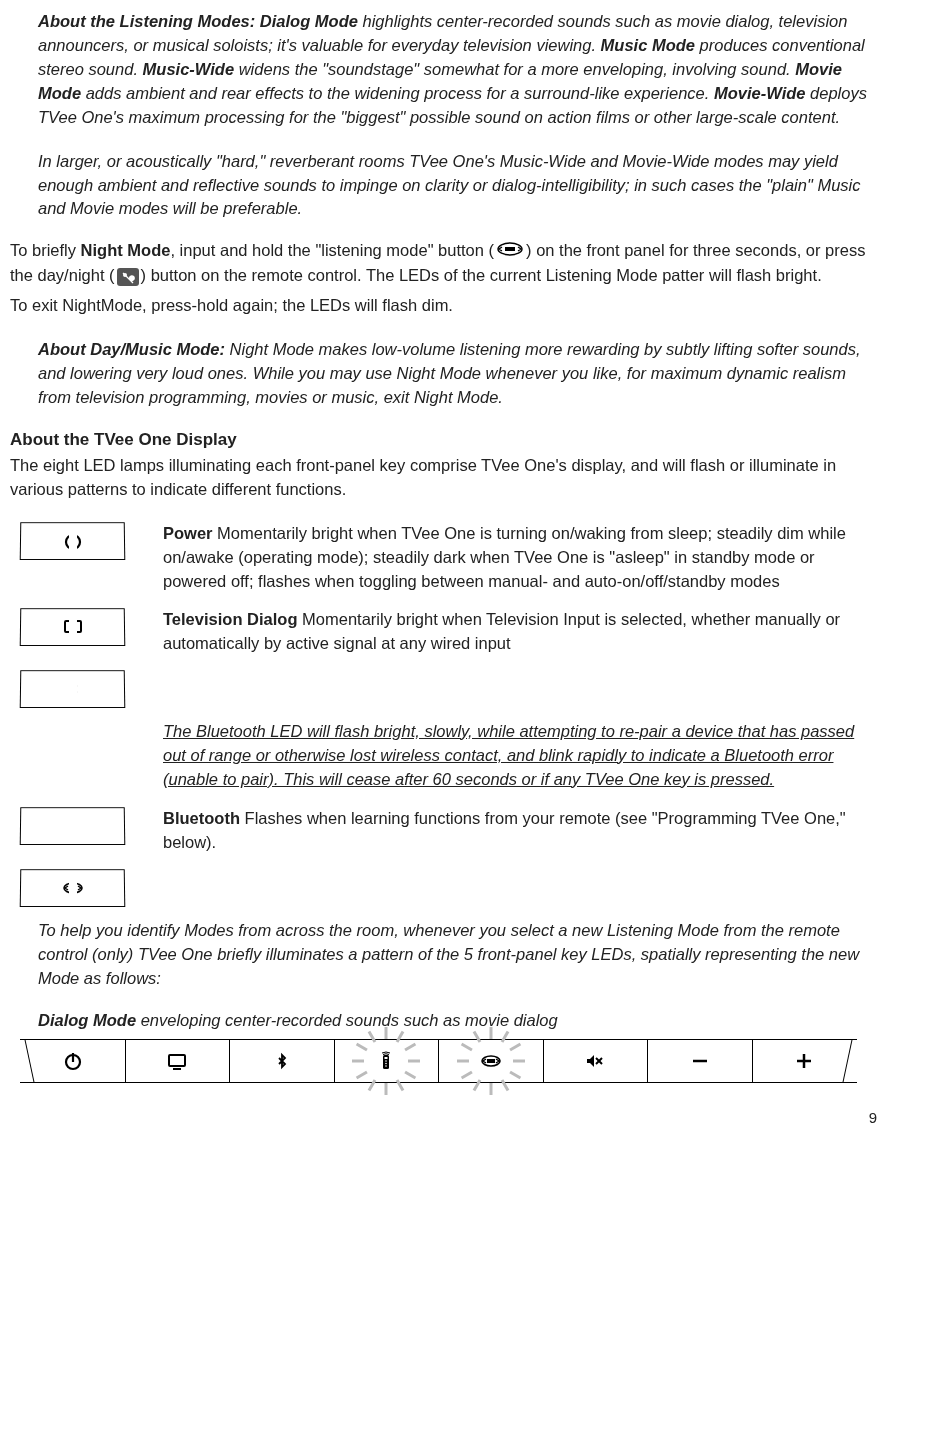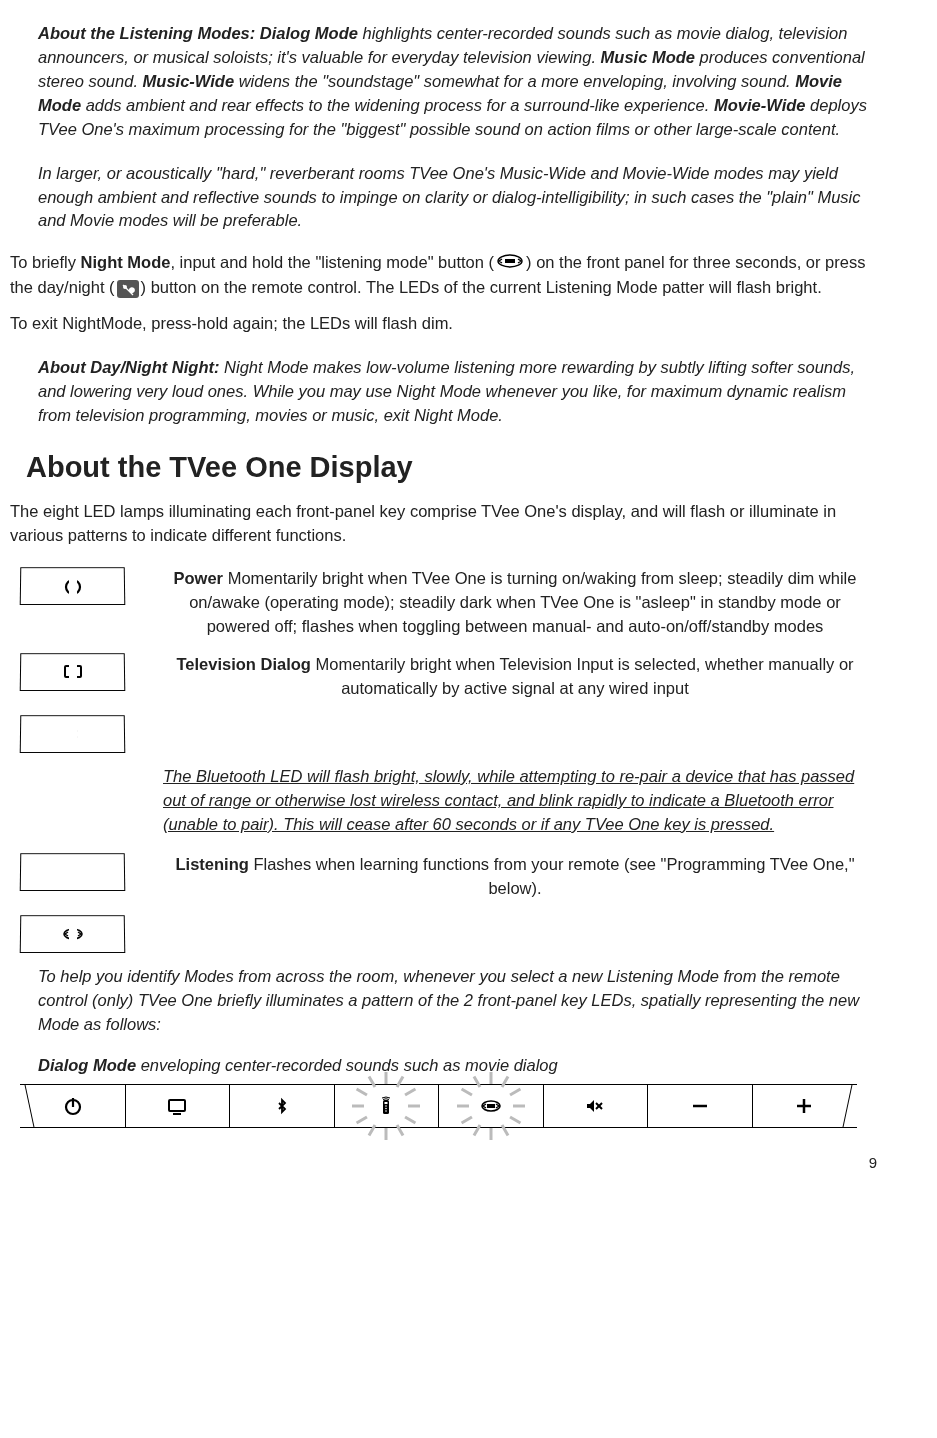--- a/index.html
+++ b/index.html
@@ -13,25 +13,25 @@
     box-sizing: border-box;
   }
   .indent-block {
     margin-left: 28px;
     margin-bottom: 18px;
   }
   .italic { font-style: italic; }
   .bolditalic { font-weight: bold; font-style: italic; }
   .bold { font-weight: bold; }
   h2 {
-    font-size: 29px;
+    font-size: 17px;
     font-weight: bold;
-    margin: 12px 0 2px 16px;
-  }
-  p { margin: 12px 0 6px 0; }
+    margin: 12px 0 2px 0;
+  }
+  p { margin: 0 0 6px 0; }
   .para-space { margin-bottom: 20px; }
 
   .icon-inline {
     display: inline-block;
     vertical-align: middle;
     margin: 0 2px;
   }
   .icon-box-inline {
     display: inline-block;
     width: 22px;
@@ -44,21 +44,20 @@
   }
   .icon-box-inline svg {
     position: absolute;
     top: 1px; left: 2px;
   }
 
   .key-row {
     display: flex;
     align-items: flex-start;
     margin: 14px 0 12px 0;
-    text-align: center;
   }
   .key-button {
     flex: 0 0 105px;
     height: 38px;
     border: 1.5px solid #000;
     display: flex;
     align-items: center;
     justify-content: center;
     margin-right: 38px;
     margin-left: 10px;
@@ -203,21 +202,21 @@
   <span>To briefly </span><span class="bold">Night Mode</span><span>, input and hold the "listening mode" button (</span><span class="icon-inline"><svg width="28" height="16" viewBox="0 0 26 16">
         <use href="#ic-mode-sm"></use>
       </svg></span><span>) on the front panel for three seconds, or press the day/night (</span><span class="icon-box-inline"><svg width="18" height="18" viewBox="0 0 18 18">
         <use href="#ic-daynight"></use>
       </svg></span><span>) button on the remote control. The LEDs of the current Listening Mode patter will flash bright.</span>
 </p>
 <p class="para-space">To exit NightMode, press-hold again; the LEDs will flash dim.</p>
 
 <div class="indent-block italic">
   <p>
-    <span class="bolditalic">About Day/Night Night:  </span><span>Night Mode makes low-volume listening more rewarding by subtly lifting softer sounds, and lowering very loud ones. While you may use Night Mode whenever you like, for maximum dynamic realism from television programming, movies or music, exit Night Mode.</span>
+    <span class="bolditalic">About Day/Music Mode:  </span><span>Night Mode makes low-volume listening more rewarding by subtly lifting softer sounds, and lowering very loud ones. While you may use Night Mode whenever you like, for maximum dynamic realism from television programming, movies or music, exit Night Mode.</span>
   </p>
 </div>
 
 <h2>About the TVee One Display</h2>
 <p class="para-space">The eight LED lamps illuminating each front-panel key comprise TVee One's display, and will flash or illuminate in various patterns to indicate different functions.</p>
 
 <div class="key-row">
   <div class="key-button">
       <svg width="22" height="22" viewBox="0 0 22 22">
         <use href="#ic-power"></use>
@@ -243,32 +242,32 @@
     </div>
 </div>
 <p class="subnote">The Bluetooth LED will flash bright, slowly, while attempting to re-pair a device that has passed out of range or otherwise lost wireless contact, and blink rapidly to indicate a Bluetooth error (unable to pair). This will cease after 60 seconds or if any TVee One key is pressed.</p>
 
 <div class="key-row">
   <div class="key-button">
       <svg width="22" height="22" viewBox="0 0 22 22">
         <use href="#ic-remote"></use>
       </svg>
     </div>
-  <div class="key-desc"><span class="label">Listening</span><span>  Flashes when learning functions from your remote (see "Programming TVee One," below).</span></div>
+  <div class="key-desc"><span class="label">Bluetooth</span><span>  Flashes when learning functions from your remote (see "Programming TVee One," below).</span></div>
 </div>
 
 <div class="key-row">
   <div class="key-button">
       <svg width="22" height="22" viewBox="0 0 22 22">
         <use href="#ic-mode"></use>
       </svg>
     </div>
 </div>
 
-<p class="indent-block italic" style="margin-top:10px">To help you identify Modes from across the room, whenever you select a new Listening Mode from the remote control (only) TVee One briefly illuminates a pattern of the 2 front-panel key LEDs, spatially representing the new Mode as follows:</p>
+<p class="indent-block italic" style="margin-top:10px">To help you identify Modes from across the room, whenever you select a new Listening Mode from the remote control (only) TVee One briefly illuminates a pattern of the 5 front-panel key LEDs, spatially representing the new Mode as follows:</p>
 
 <p class="indent-block" style="margin-bottom:4px">
   <span class="bolditalic">Dialog Mode</span><span class="italic"> enveloping center-recorded sounds such as movie dialog</span>
 </p>
 
 <div class="mode-bar">
   <div class="cell">
       <svg width="22" height="22" viewBox="0 0 22 22">
         <use href="#ic-power"></use>
       </svg>

